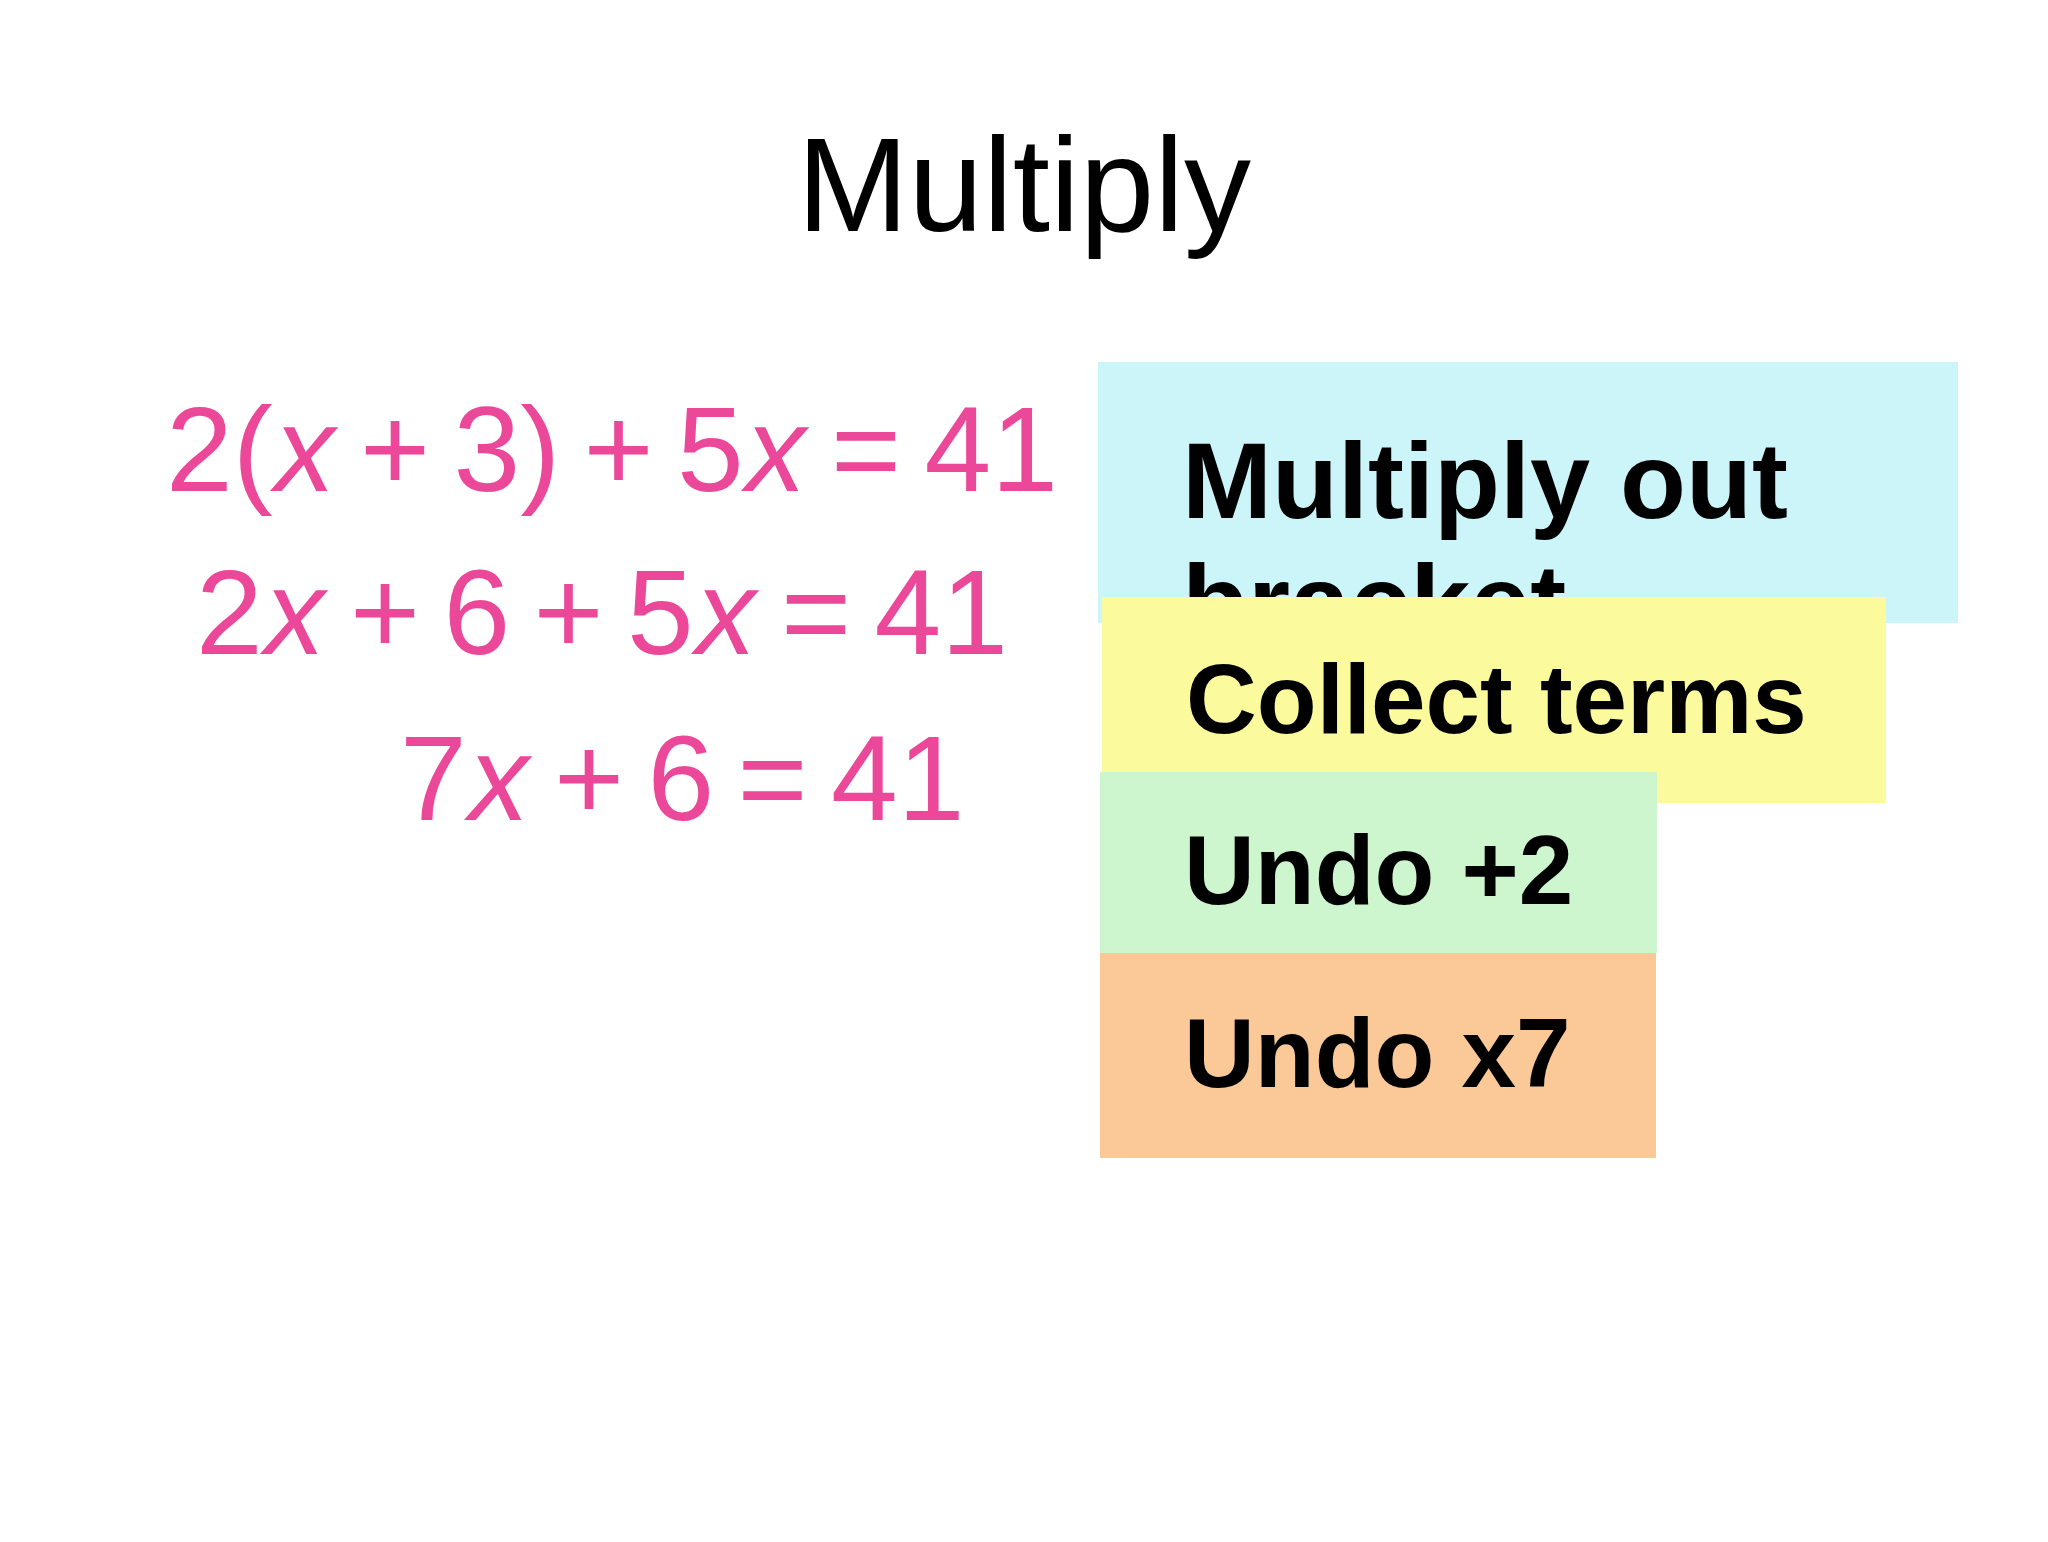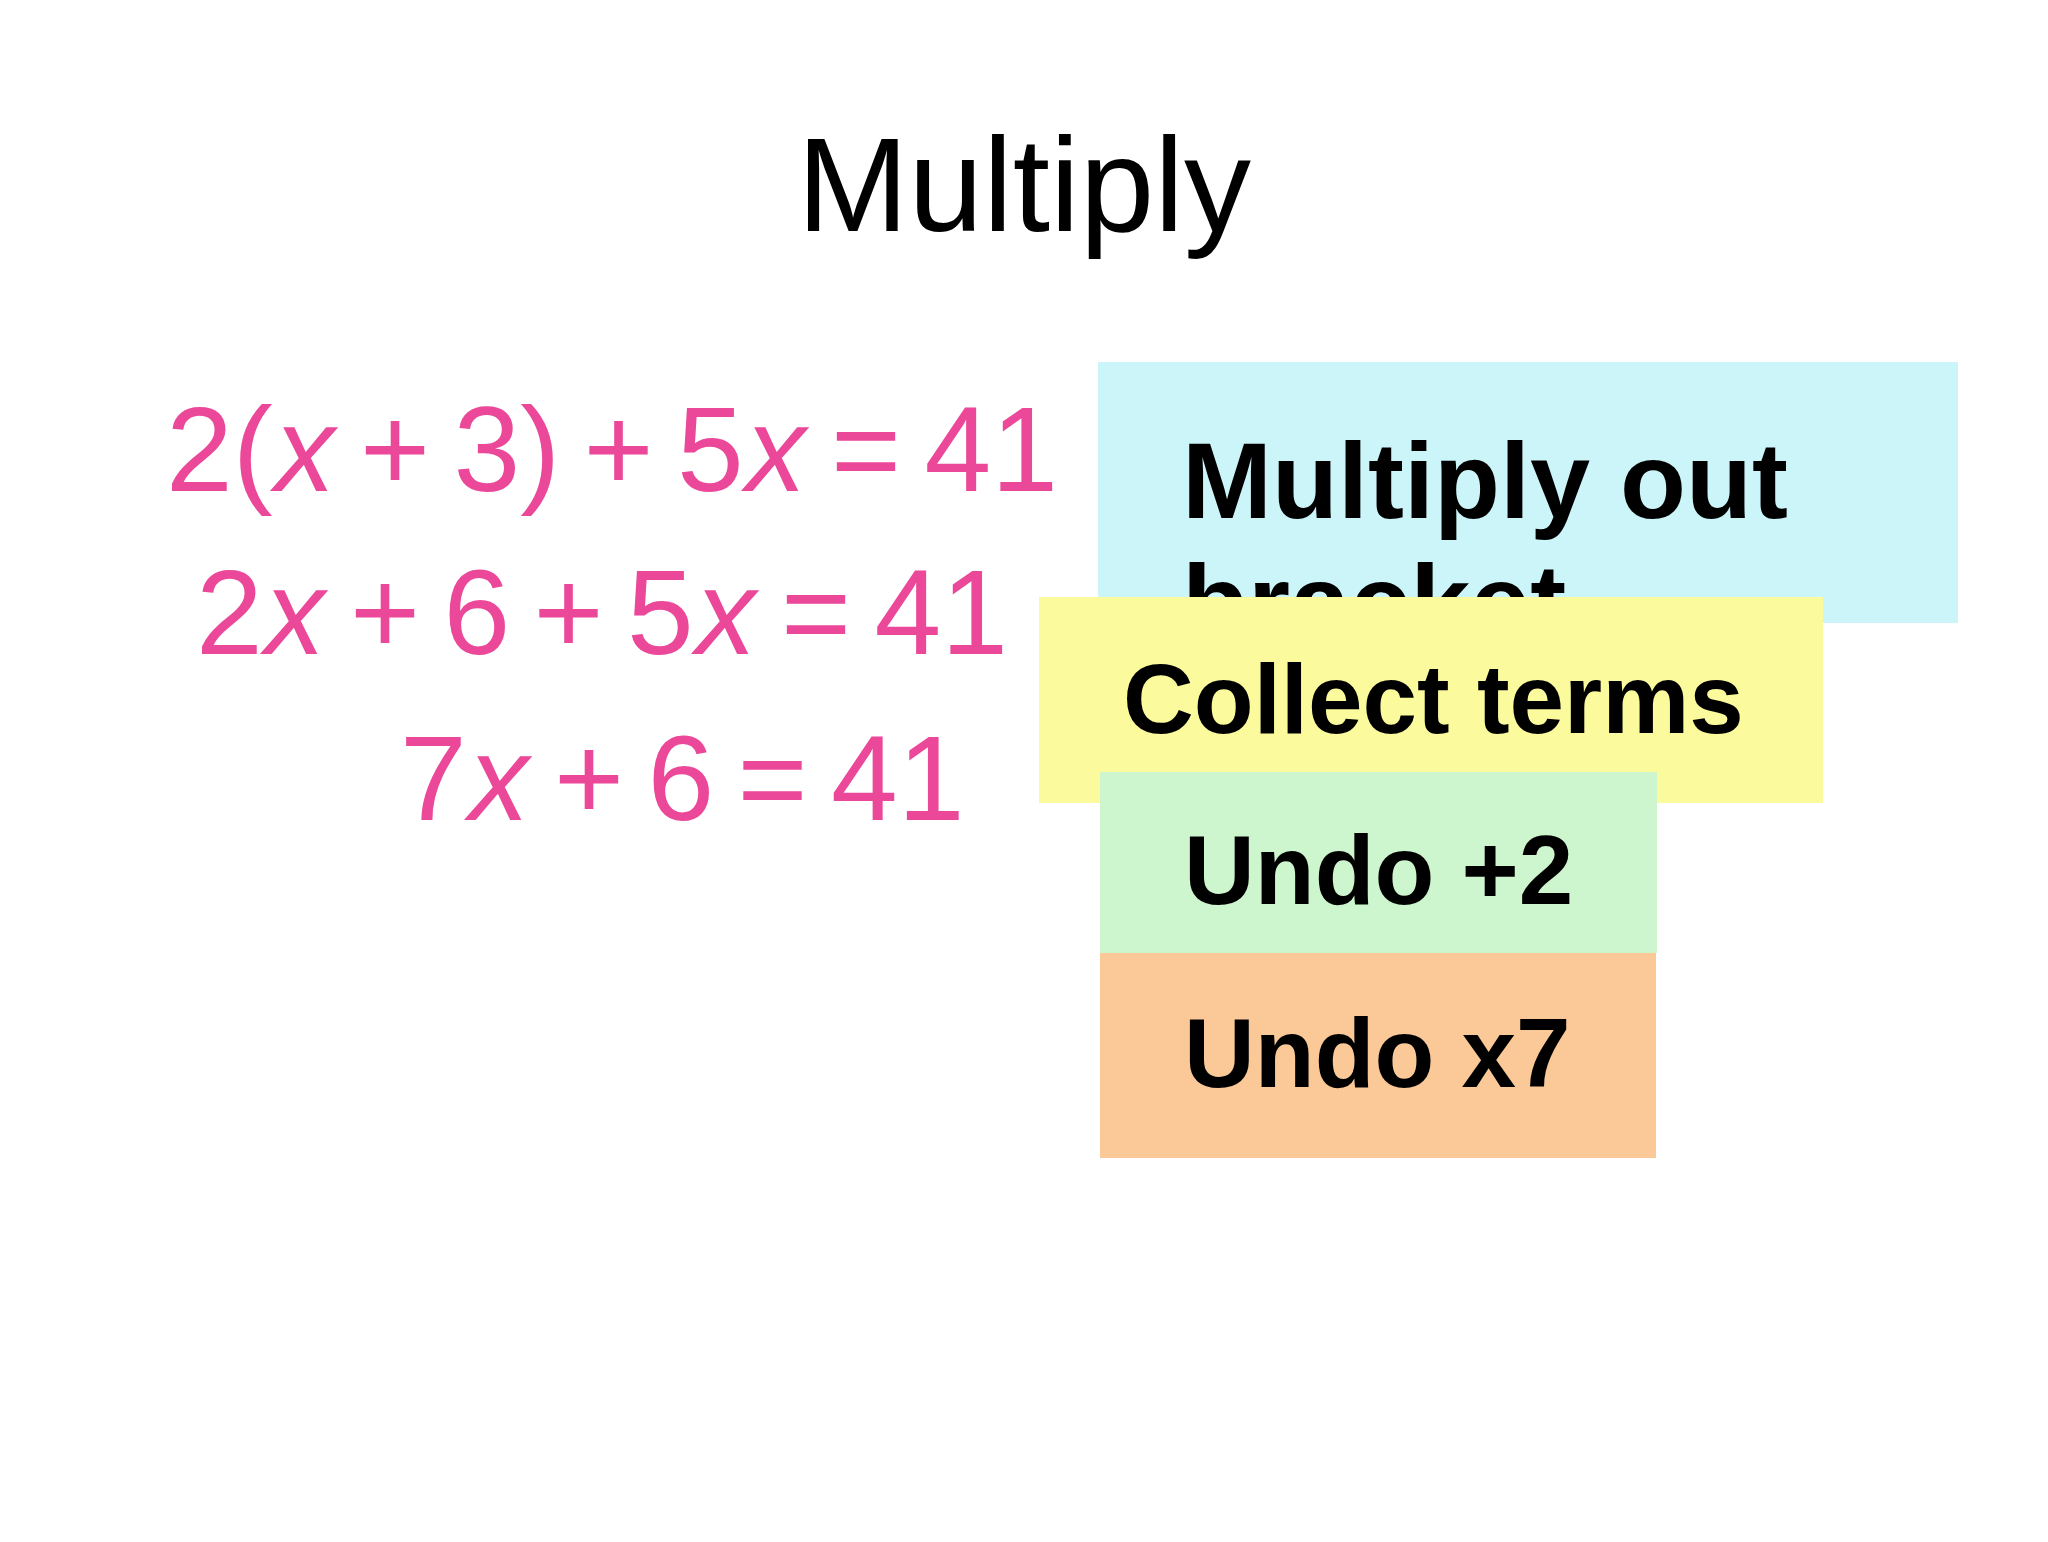--- a/index.html
+++ b/index.html
@@ -44,21 +44,21 @@
     font-weight: bold;
     padding-left: 84px;
     padding-right: 10px;
   }
   .callout .label { display: block; }
   #callout-0 {
     left: 1098px; top: 362px; width: 860px; height: 261px;
     z-index: 1; font-size: 108px; line-height: 122px; padding-top: 58px;
   }
   #callout-1 {
-    left: 1039px; top: 597px; width: 784px; height: 206px;
+    left: 1102px; top: 597px; width: 784px; height: 206px;
     z-index: 2; font-size: 98px; line-height: 112px; padding-top: 46px;
   }
   #callout-2 {
     left: 1100px; top: 772px; width: 557px; height: 181px;
     z-index: 3; font-size: 98px; line-height: 112px; padding-top: 42px;
   }
   #callout-3 {
     left: 1100px; top: 953px; width: 556px; height: 205px;
     z-index: 4; font-size: 98px; line-height: 112px; padding-top: 44px;
   }

